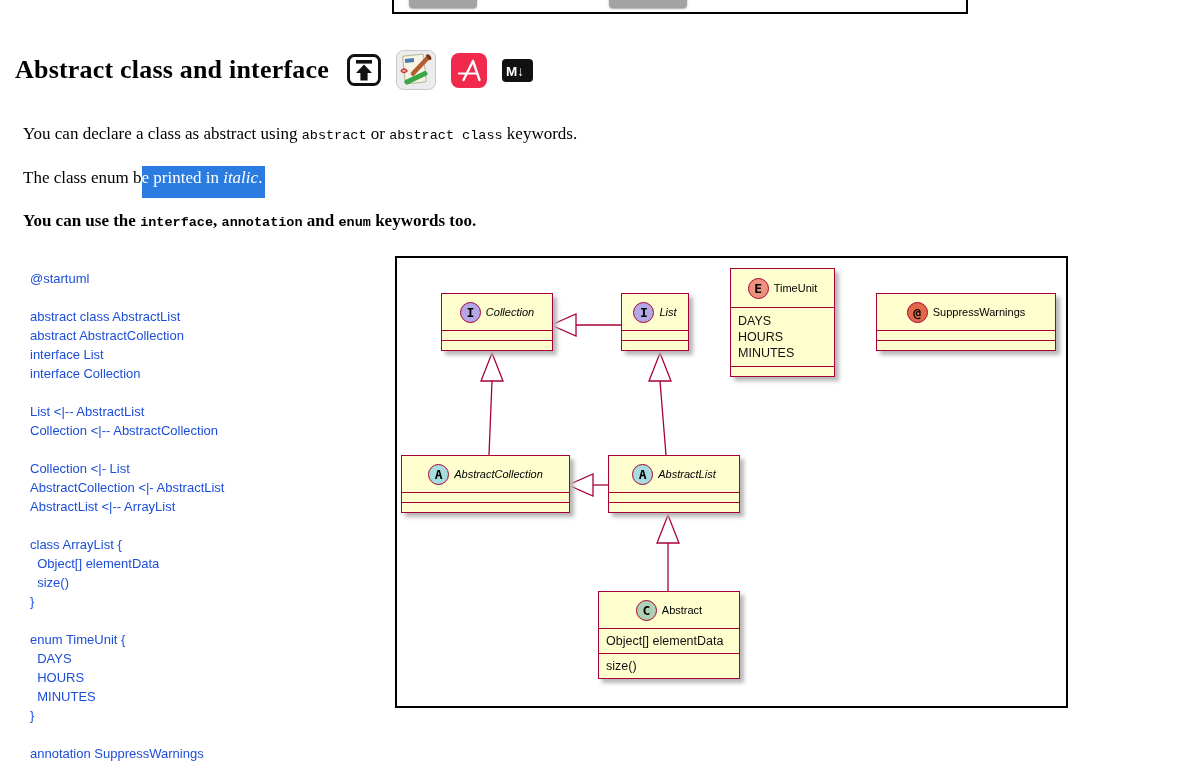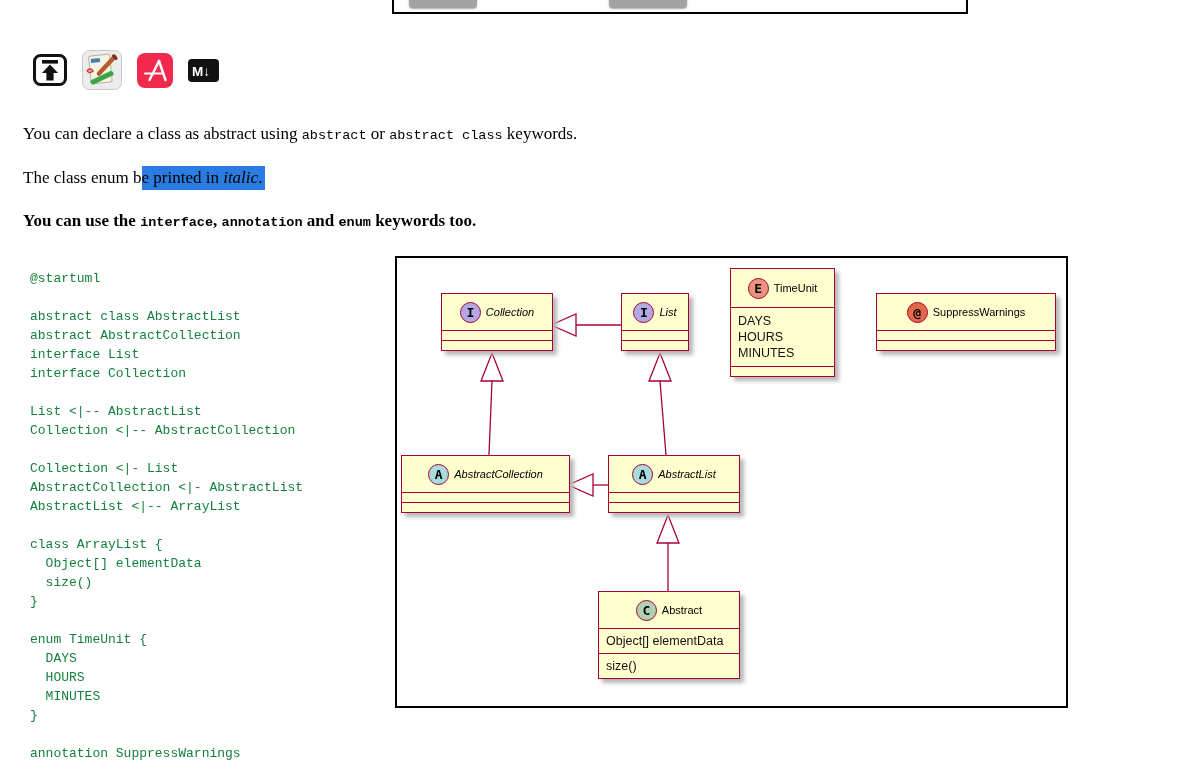--- a/index.html
+++ b/index.html
@@ -23,28 +23,28 @@
   
   .heading-row { position:absolute; left:15px; top:50px; display:flex; align-items:center; height:40px; }
   h1 { font-size:26px; font-weight:bold; margin:0; letter-spacing:.2px; white-space:nowrap; }
   .h-icon { display:inline-flex; margin-left:15px; cursor:pointer; }
   .h-icon.first { margin-left:18px; }
 
   
   .body-p { position:absolute; left:15px; margin:8px; font-size:17px; white-space:nowrap; }
   .p1 { top:116px; } .p2 { top:160px; } .p3 { top:203px;font-weight:bold; }
   .code-inline { font-family:"Liberation Mono", monospace; font-size:13.5px; }
-  .selection { background:#2B7CE0; color:#000000; padding:2px 3px 3px 0; }
+  .selection { background:#2B7CE0; color:#ffffff; padding:2px 3px 11px 0; }
   .selection i { font-style:italic; }
 
   
   pre.code {
     position:absolute; left:30px; top:269px; margin:0;
-    font-family:Liberation Mono, monospace; font-size:13px; line-height:19px;
-    color:#15803d; white-space:pre;
+    font-family:Liberation Sans, sans-serif; font-size:13px; line-height:19px;
+    color:#1d4ed8; white-space:pre;
   }
 
   
   .diagram {
     position:absolute; left:395px; top:256px; width:673px; height:452px;
     border:2px solid #000; box-sizing:border-box; background:#fff;
   }
   .arrows { position:absolute; left:0; top:0; }
 
   .uml-node {
@@ -72,20 +72,21 @@
 </style>
 </head>
 <body>
 
 <div class="cropped-panel">
   <div class="gray-btn btn1"></div>
   <div class="gray-btn btn2"></div>
 </div>
 
 <div class="heading-row">
+  <h1>Abstract class and interface</h1>
 
   <span class="h-icon first">
     <svg width="34" height="32" viewBox="0 0 34 32">
       <rect x="1.5" y="1.5" width="31" height="29" rx="6" fill="#fff" stroke="#111" stroke-width="3"></rect>
       <rect x="9" y="6" width="16" height="3.6" fill="#111"></rect>
       <polygon points="17,10.5 9,19 25,19" fill="#111"></polygon>
       <rect x="13.4" y="18" width="7.2" height="8.5" fill="#111"></rect>
     </svg>
   </span>
 

